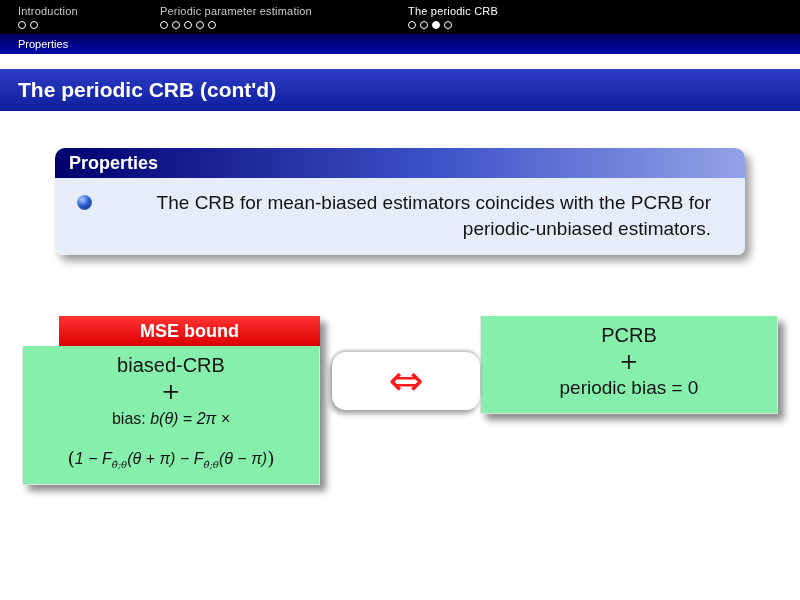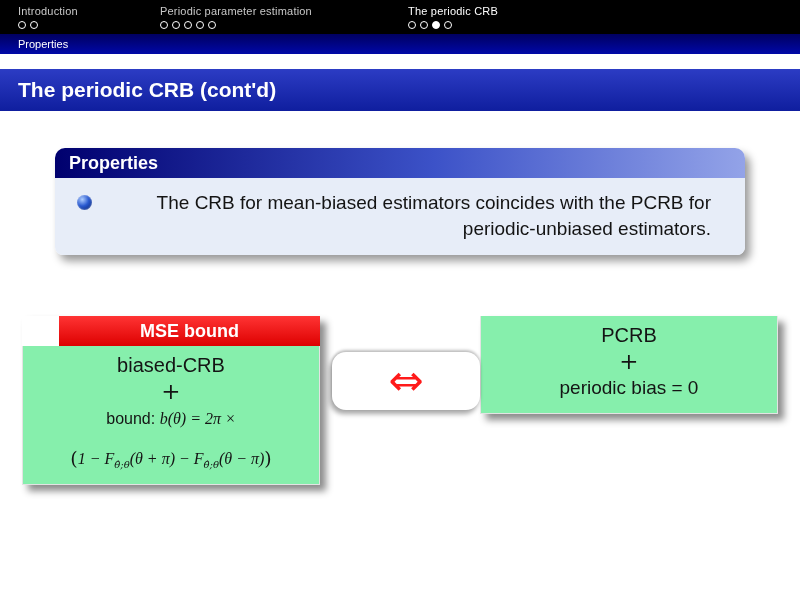--- a/index.html
+++ b/index.html
@@ -78,21 +78,21 @@
   .rbox-body {
     border: 1px solid #e3e3e3; border-top: none; background: #86efac;
     text-align: center; padding: 8px 6px 14px;
   }
   .mse-box { left: 22px; top: 220px; width: 298px; }
   .mspe-box { left: 480px; top: 220px; width: 298px; }
   .bound-line { font-size: 20px; color: #141414; }
   .plus-line { font-size: 23px; color: #141414; margin: 1px 0 3px; font-family: "DejaVu Serif", serif; }
   .bias-line { font-size: 16px; color: #141414; margin-top: 6px; }
   .formula-line { font-size: 16px; color: #141414; margin-top: 19px; white-space: nowrap; }
-  .math { font-family: Liberation Serif, serif; font-style: italic; }
+  .math { font-family: Liberation Sans, sans-serif; font-style: italic; }
   .msub {
     font-family: "DejaVu Serif", serif; font-style: italic;
     font-size: 10px; vertical-align: -4px;
   }
   .paren { font-size: 19px; font-family: "DejaVu Serif", serif; vertical-align: -1px; }
 
   
   .connector {
     position: absolute; left: 332px; top: 256px; width: 148px; height: 58px;
     background: #ffffff; border-radius: 14px;
@@ -157,21 +157,21 @@
         <span class="bullet-ball"></span>
         <span class="prop-text">The CRB for mean-biased estimators coincides with the PCRB for periodic-unbiased estimators.</span>
       </div>
     </div>
 
     <div class="rbox mse-box">
       <div class="rbox-header">MSE bound</div>
       <div class="rbox-body">
         <div class="bound-line">biased-CRB</div>
         <div class="plus-line">+</div>
-        <div class="bias-line"><span>bound: </span><span class="math">b(θ) = 2π ×</span></div>
+        <div class="bias-line"><span>bias: </span><span class="math">b(θ) = 2π ×</span></div>
         <div class="formula-line"><span class="paren">(</span><span class="math">1 − </span><span class="math">F</span><span class="msub">θ̂;θ</span><span class="math">(θ + π) − </span><span class="math">F</span><span class="msub">θ̂;θ</span><span class="math">(θ − π)</span><span class="paren">)</span></div>
       </div>
     </div>
 
     <div class="connector">
       <span class="arrow-glyph">⇔</span>
     </div>
 
     <div class="rbox mspe-box">
       <div class="rbox-body">

